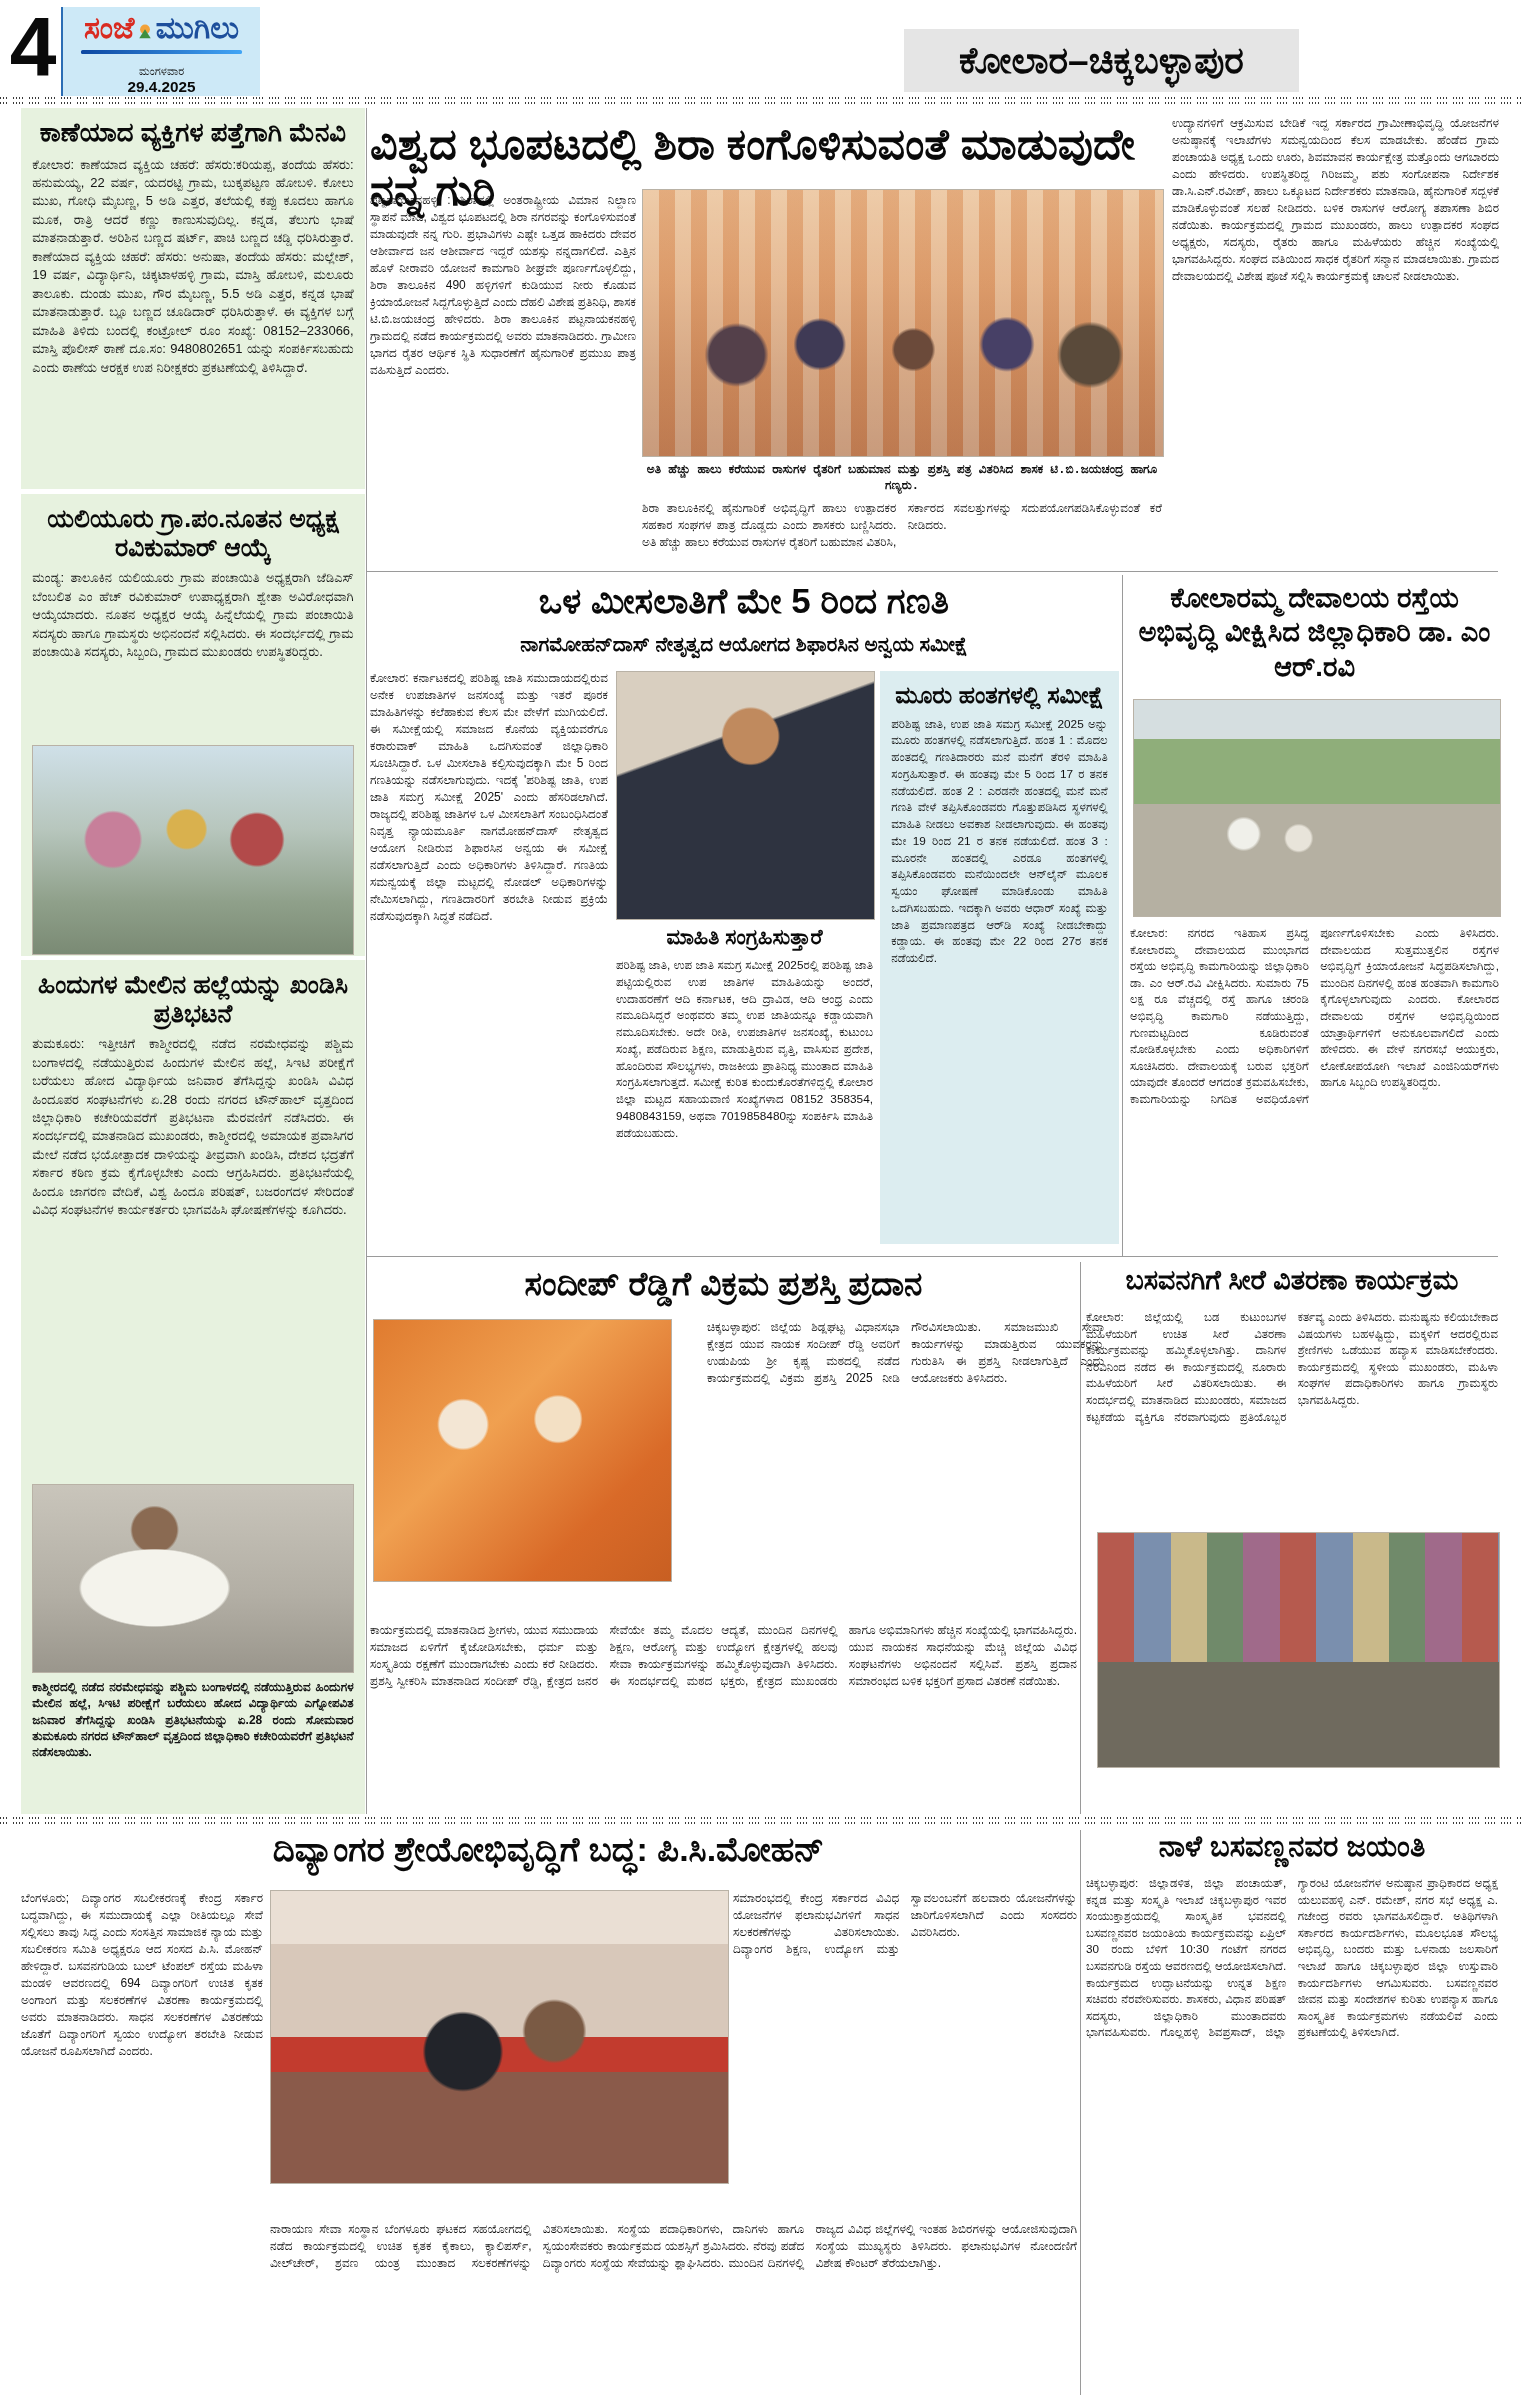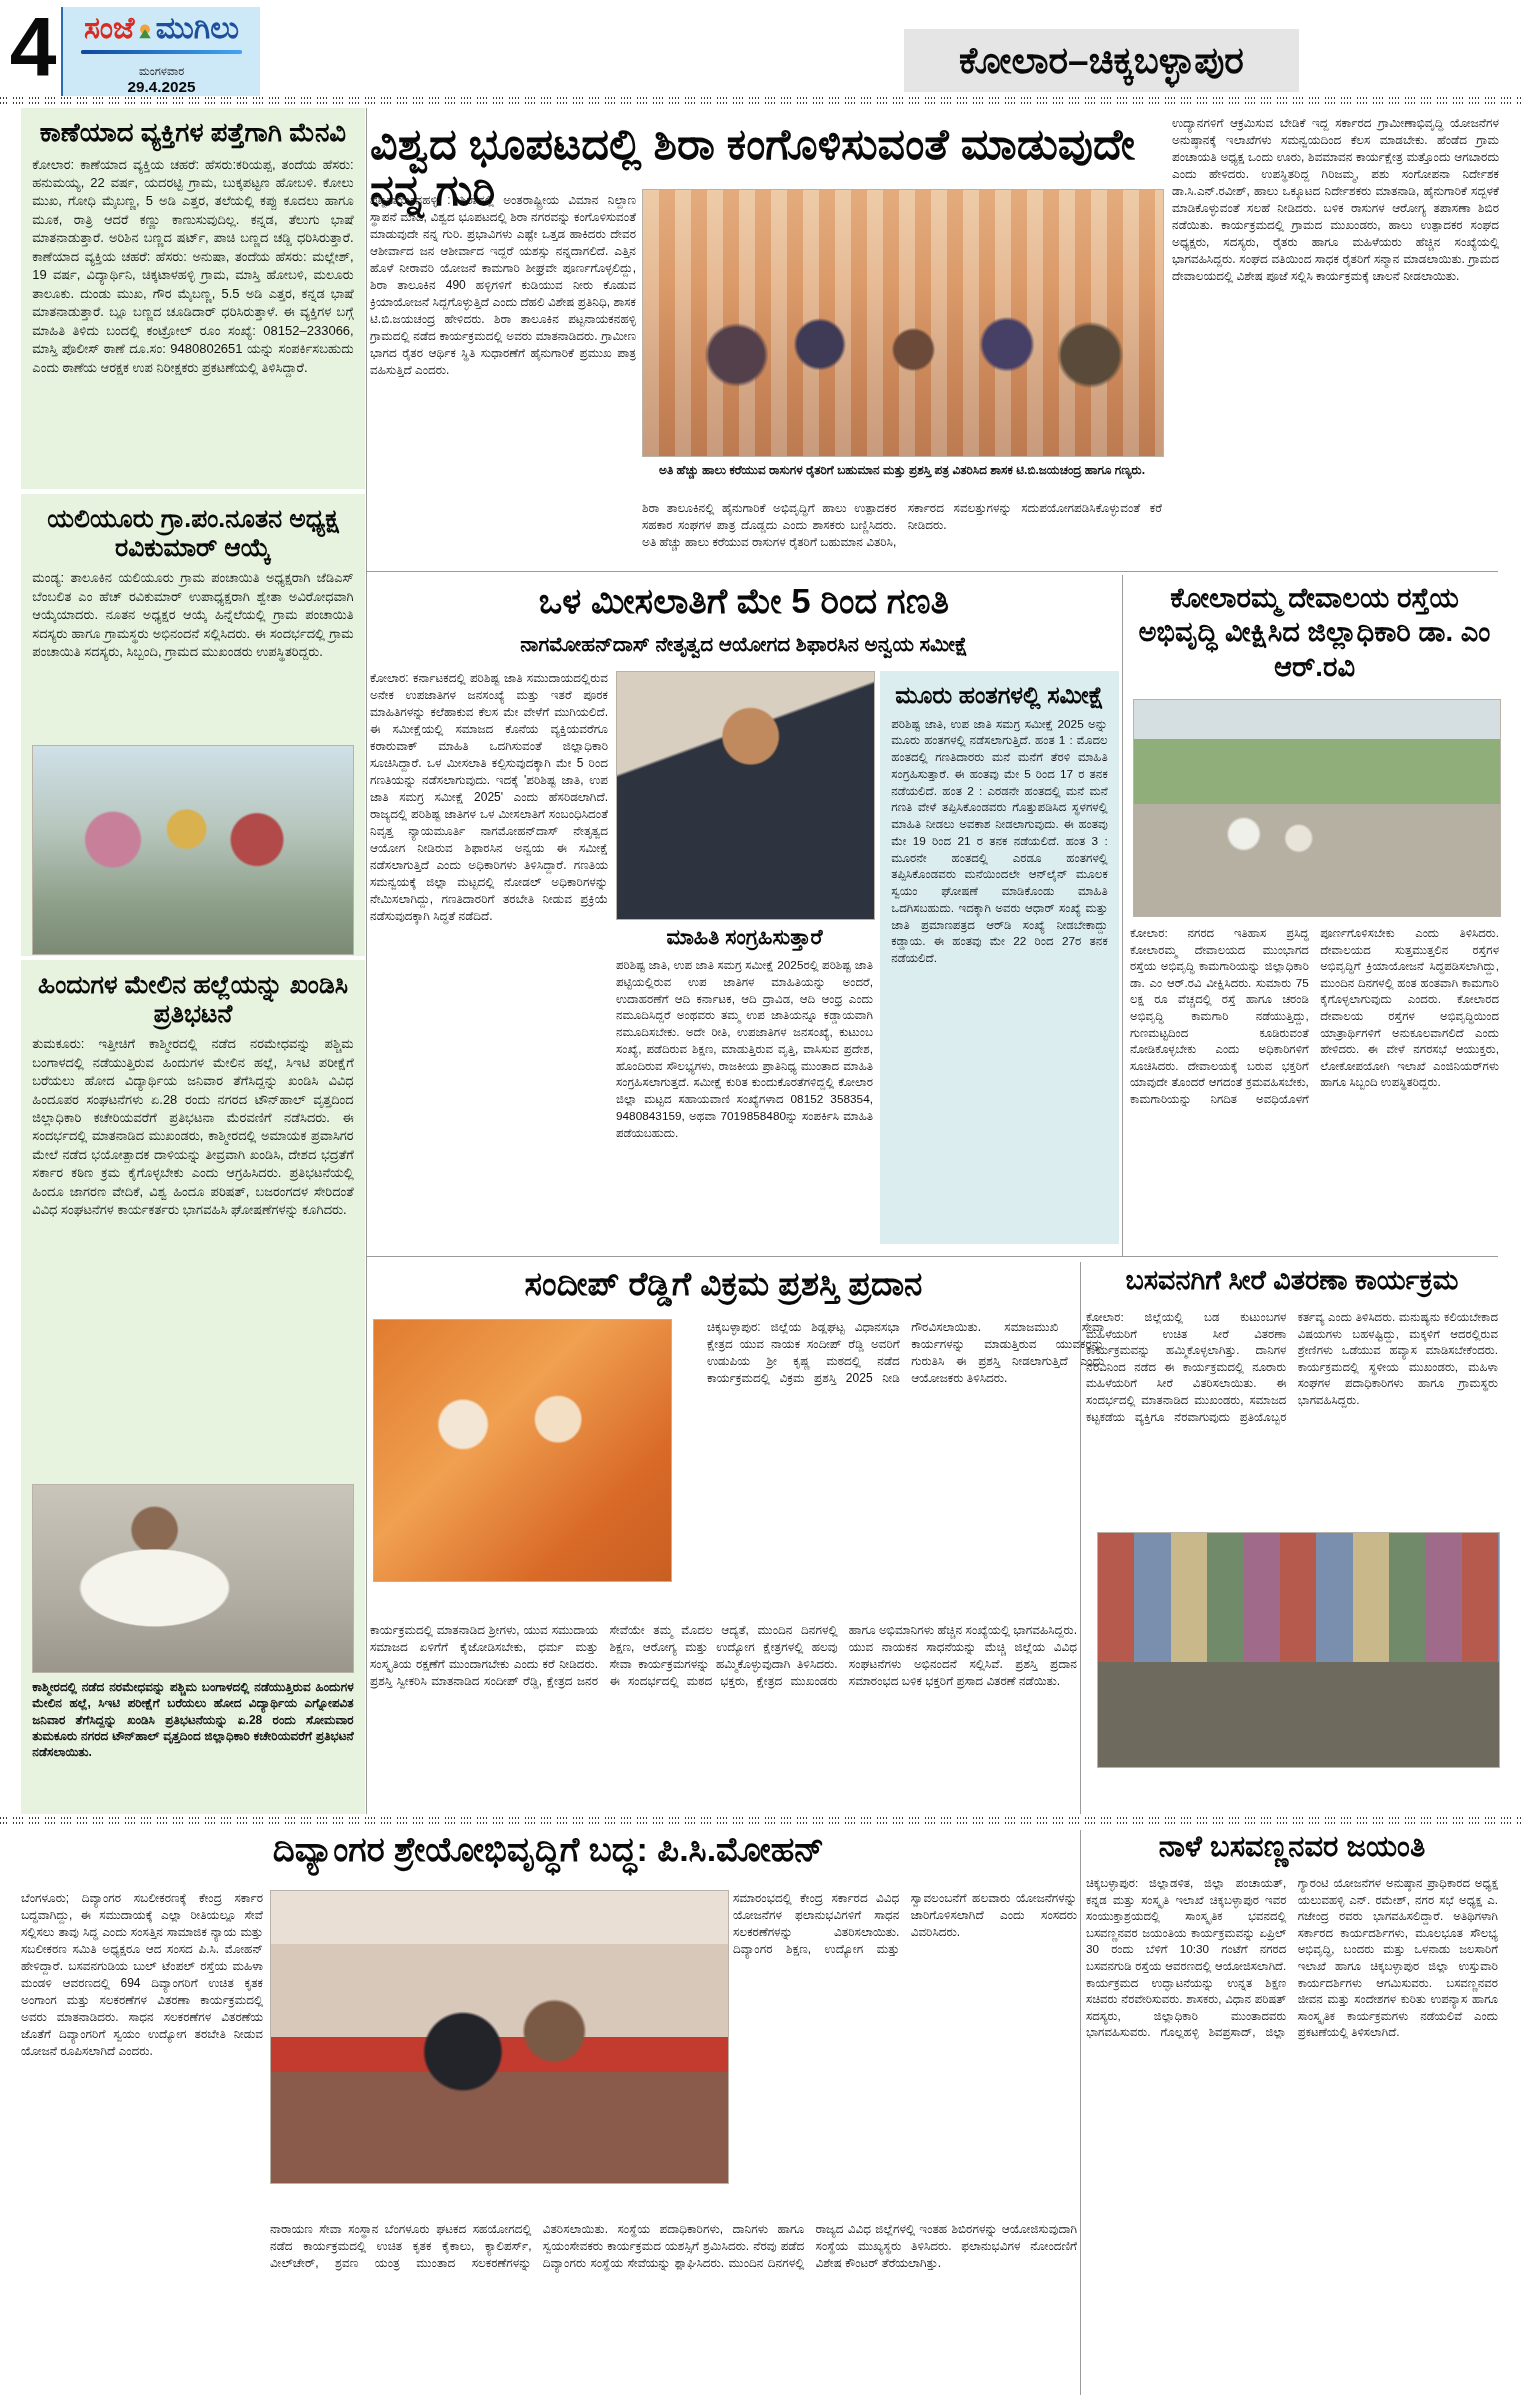--- a/index.html
+++ b/index.html
@@ -106,21 +106,21 @@
 
   <div class="vline" style="left:366px;top:108px;height:1706px;"></div>
 
   <div class="abs hl" style="left:370px;top:122px;width:792px;font-size:43px;line-height:1.06;">ವಿಶ್ವದ ಭೂಪಟದಲ್ಲಿ ಶಿರಾ ಕಂಗೊಳಿಸುವಂತೆ ಮಾಡುವುದೇ ನನ್ನ ಗುರಿ</div>
 
   <div class="abs just body-txt clip" style="left:1172px;top:115px;width:327px;height:452px;font-size:12px;">ಉದ್ಯಾನಗಳಿಗೆ ಆಕ್ರಮಿಸುವ ಬೇಡಿಕೆ ಇದ್ದ ಸರ್ಕಾರದ ಗ್ರಾಮೀಣಾಭಿವೃದ್ಧಿ ಯೋಜನೆಗಳ ಅನುಷ್ಠಾನಕ್ಕೆ ಇಲಾಖೆಗಳು ಸಮನ್ವಯದಿಂದ ಕೆಲಸ ಮಾಡಬೇಕು. ಹೆಂಡೆದ ಗ್ರಾಮ ಪಂಚಾಯತಿ ಅಧ್ಯಕ್ಷ ಒಂದು ಊರು, ಶಿವಮಾವನ ಕಾರ್ಯಕ್ಷೇತ್ರ ಮತ್ತೊಂದು ಆಗಬಾರದು ಎಂದು ಹೇಳಿದರು. ಉಪಸ್ಥಿತರಿದ್ದ ಗಿರಿಜಮ್ಮ, ಪಶು ಸಂಗೋಪನಾ ನಿರ್ದೇಶಕ ಡಾ.ಸಿ.ಎನ್.ರವೀಶ್, ಹಾಲು ಒಕ್ಕೂಟದ ನಿರ್ದೇಶಕರು ಮಾತನಾಡಿ, ಹೈನುಗಾರಿಕೆ ಸದ್ಬಳಕೆ ಮಾಡಿಕೊಳ್ಳುವಂತೆ ಸಲಹೆ ನೀಡಿದರು. ಬಳಿಕ ರಾಸುಗಳ ಆರೋಗ್ಯ ತಪಾಸಣಾ ಶಿಬಿರ ನಡೆಯಿತು. ಕಾರ್ಯಕ್ರಮದಲ್ಲಿ ಗ್ರಾಮದ ಮುಖಂಡರು, ಹಾಲು ಉತ್ಪಾದಕರ ಸಂಘದ ಅಧ್ಯಕ್ಷರು, ಸದಸ್ಯರು, ರೈತರು ಹಾಗೂ ಮಹಿಳೆಯರು ಹೆಚ್ಚಿನ ಸಂಖ್ಯೆಯಲ್ಲಿ ಭಾಗವಹಿಸಿದ್ದರು. ಸಂಘದ ವತಿಯಿಂದ ಸಾಧಕ ರೈತರಿಗೆ ಸನ್ಮಾನ ಮಾಡಲಾಯಿತು. ಗ್ರಾಮದ ದೇವಾಲಯದಲ್ಲಿ ವಿಶೇಷ ಪೂಜೆ ಸಲ್ಲಿಸಿ ಕಾರ್ಯಕ್ರಮಕ್ಕೆ ಚಾಲನೆ ನೀಡಲಾಯಿತು.</div>
 
   <div class="abs just body-txt clip" style="left:370px;top:192px;width:266px;height:371px;font-size:12px;">ಪಟ್ಟನಾಯಕನಹಳ್ಳಿ : ಶಿರಾದಲ್ಲಿ ಅಂತರಾಷ್ಟ್ರೀಯ ವಿಮಾನ ನಿಲ್ದಾಣ ಸ್ಥಾಪನೆ ಮಾಡಿ, ವಿಶ್ವದ ಭೂಪಟದಲ್ಲಿ ಶಿರಾ ನಗರವನ್ನು ಕಂಗೊಳಿಸುವಂತೆ ಮಾಡುವುದೇ ನನ್ನ ಗುರಿ. ಪ್ರಭಾವಿಗಳು ಎಷ್ಟೇ ಒತ್ತಡ ಹಾಕಿದರು ದೇವರ ಆಶೀರ್ವಾದ ಜನ ಆಶೀರ್ವಾದ ಇದ್ದರೆ ಯಶಸ್ಸು ನನ್ನದಾಗಲಿದೆ. ಎತ್ತಿನ ಹೊಳೆ ನೀರಾವರಿ ಯೋಜನೆ ಕಾಮಗಾರಿ ಶೀಘ್ರವೇ ಪೂರ್ಣಗೊಳ್ಳಲಿದ್ದು, ಶಿರಾ ತಾಲೂಕಿನ 490 ಹಳ್ಳಿಗಳಿಗೆ ಕುಡಿಯುವ ನೀರು ಕೊಡುವ ಕ್ರಿಯಾಯೋಜನೆ ಸಿದ್ದಗೊಳ್ಳುತ್ತಿದೆ ಎಂದು ದೆಹಲಿ ವಿಶೇಷ ಪ್ರತಿನಿಧಿ, ಶಾಸಕ ಟಿ.ಬಿ.ಜಯಚಂದ್ರ ಹೇಳಿದರು. ಶಿರಾ ತಾಲೂಕಿನ ಪಟ್ಟನಾಯಕನಹಳ್ಳಿ ಗ್ರಾಮದಲ್ಲಿ ನಡೆದ ಕಾರ್ಯಕ್ರಮದಲ್ಲಿ ಅವರು ಮಾತನಾಡಿದರು. ಗ್ರಾಮೀಣ ಭಾಗದ ರೈತರ ಆರ್ಥಿಕ ಸ್ಥಿತಿ ಸುಧಾರಣೆಗೆ ಹೈನುಗಾರಿಕೆ ಪ್ರಮುಖ ಪಾತ್ರ ವಹಿಸುತ್ತಿದೆ ಎಂದರು.</div>
 
   <div class="photo ph-event" style="left:642px;top:189px;width:520px;height:266px;"></div>
-  <div class="abs cap center" style="left:642px;top:462px;width:520px;font-size:12px;">ಅತಿ ಹೆಚ್ಚು ಹಾಲು ಕರೆಯುವ ರಾಸುಗಳ ರೈತರಿಗೆ ಬಹುಮಾನ ಮತ್ತು ಪ್ರಶಸ್ತಿ ಪತ್ರ ವಿತರಿಸಿದ ಶಾಸಕ ಟಿ.ಬಿ.ಜಯಚಂದ್ರ ಹಾಗೂ ಗಣ್ಯರು.</div>
+  <div class="abs cap center" style="left:642px;top:462px;width:520px;font-size:12px;font-family:Liberation Mono, monospace;">ಅತಿ ಹೆಚ್ಚು ಹಾಲು ಕರೆಯುವ ರಾಸುಗಳ ರೈತರಿಗೆ ಬಹುಮಾನ ಮತ್ತು ಪ್ರಶಸ್ತಿ ಪತ್ರ ವಿತರಿಸಿದ ಶಾಸಕ ಟಿ.ಬಿ.ಜಯಚಂದ್ರ ಹಾಗೂ ಗಣ್ಯರು.</div>
   <div class="abs just body-txt clip mc2" style="left:642px;top:500px;width:520px;height:65px;font-size:12px;">ಶಿರಾ ತಾಲೂಕಿನಲ್ಲಿ ಹೈನುಗಾರಿಕೆ ಅಭಿವೃದ್ಧಿಗೆ ಹಾಲು ಉತ್ಪಾದಕರ ಸಹಕಾರ ಸಂಘಗಳ ಪಾತ್ರ ದೊಡ್ಡದು ಎಂದು ಶಾಸಕರು ಬಣ್ಣಿಸಿದರು. ಅತಿ ಹೆಚ್ಚು ಹಾಲು ಕರೆಯುವ ರಾಸುಗಳ ರೈತರಿಗೆ ಬಹುಮಾನ ವಿತರಿಸಿ, ಸರ್ಕಾರದ ಸವಲತ್ತುಗಳನ್ನು ಸದುಪಯೋಗಪಡಿಸಿಕೊಳ್ಳುವಂತೆ ಕರೆ ನೀಡಿದರು.</div>
 
   <div class="hline" style="left:367px;top:571px;width:1131px;"></div>
 
   <div class="abs hl center" style="left:370px;top:581px;width:748px;font-size:35px;">ಒಳ ಮೀಸಲಾತಿಗೆ ಮೇ 5 ರಿಂದ ಗಣತಿ</div>
   <div class="abs hl center" style="left:370px;top:633px;width:748px;font-size:20px;">ನಾಗಮೋಹನ್‌ದಾಸ್ ನೇತೃತ್ವದ ಆಯೋಗದ ಶಿಫಾರಸಿನ ಅನ್ವಯ ಸಮೀಕ್ಷೆ</div>
 
   <div class="abs just body-txt clip" style="left:370px;top:670px;width:238px;height:575px;font-size:12px;">ಕೋಲಾರ: ಕರ್ನಾಟಕದಲ್ಲಿ ಪರಿಶಿಷ್ಟ ಜಾತಿ ಸಮುದಾಯದಲ್ಲಿರುವ ಅನೇಕ ಉಪಜಾತಿಗಳ ಜನಸಂಖ್ಯೆ ಮತ್ತು ಇತರೆ ಪೂರಕ ಮಾಹಿತಿಗಳನ್ನು ಕಲೆಹಾಕುವ ಕೆಲಸ ಮೇ ವೇಳೆಗೆ ಮುಗಿಯಲಿದೆ. ಈ ಸಮೀಕ್ಷೆಯಲ್ಲಿ ಸಮಾಜದ ಕೊನೆಯ ವ್ಯಕ್ತಿಯವರೆಗೂ ಕರಾರುವಾಕ್ ಮಾಹಿತಿ ಒದಗಿಸುವಂತೆ ಜಿಲ್ಲಾಧಿಕಾರಿ ಸೂಚಿಸಿದ್ದಾರೆ. ಒಳ ಮೀಸಲಾತಿ ಕಲ್ಪಿಸುವುದಕ್ಕಾಗಿ ಮೇ 5 ರಿಂದ ಗಣತಿಯನ್ನು ನಡೆಸಲಾಗುವುದು. ಇದಕ್ಕೆ 'ಪರಿಶಿಷ್ಟ ಜಾತಿ, ಉಪ ಜಾತಿ ಸಮಗ್ರ ಸಮೀಕ್ಷೆ 2025' ಎಂದು ಹೆಸರಿಡಲಾಗಿದೆ. ರಾಜ್ಯದಲ್ಲಿ ಪರಿಶಿಷ್ಟ ಜಾತಿಗಳ ಒಳ ಮೀಸಲಾತಿಗೆ ಸಂಬಂಧಿಸಿದಂತೆ ನಿವೃತ್ತ ನ್ಯಾಯಮೂರ್ತಿ ನಾಗಮೋಹನ್‌ದಾಸ್ ನೇತೃತ್ವದ ಆಯೋಗ ನೀಡಿರುವ ಶಿಫಾರಸಿನ ಅನ್ವಯ ಈ ಸಮೀಕ್ಷೆ ನಡೆಸಲಾಗುತ್ತಿದೆ ಎಂದು ಅಧಿಕಾರಿಗಳು ತಿಳಿಸಿದ್ದಾರೆ. ಗಣತಿಯ ಸಮನ್ವಯಕ್ಕೆ ಜಿಲ್ಲಾ ಮಟ್ಟದಲ್ಲಿ ನೋಡಲ್ ಅಧಿಕಾರಿಗಳನ್ನು ನೇಮಿಸಲಾಗಿದ್ದು, ಗಣತಿದಾರರಿಗೆ ತರಬೇತಿ ನೀಡುವ ಪ್ರಕ್ರಿಯೆ ನಡೆಸುವುದಕ್ಕಾಗಿ ಸಿದ್ಧತೆ ನಡೆದಿದೆ.</div>
 
   <div class="photo ph-portrait" style="left:616px;top:671px;width:257px;height:247px;"></div>

